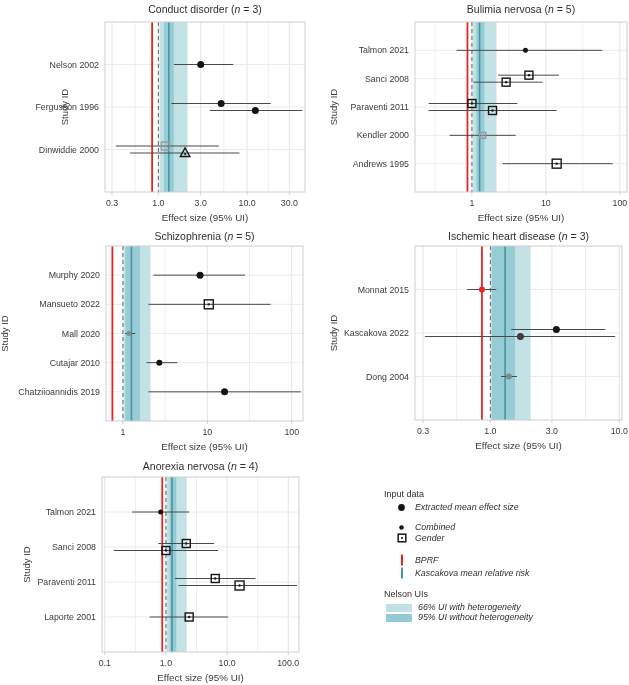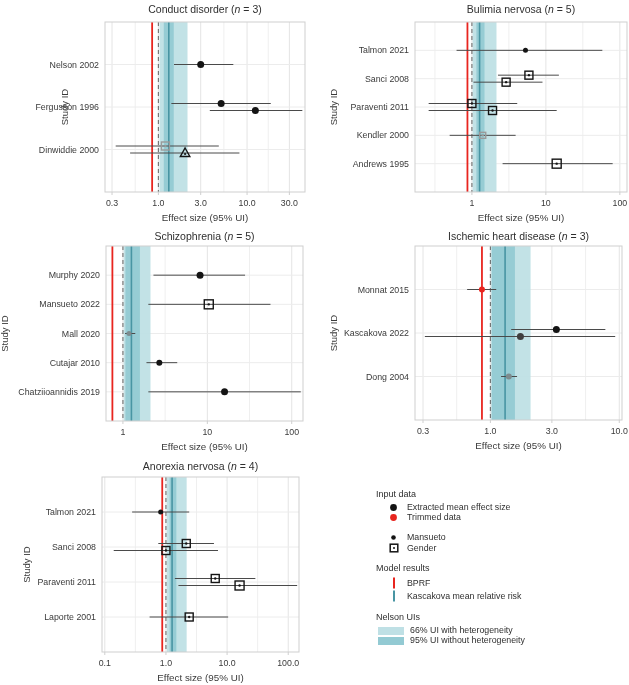--- a/index.html
+++ b/index.html
@@ -6,23 +6,23 @@
   body{
     width:629px;height:685px;background:#ffffff;position:relative;
     font-family:"Liberation Sans", sans-serif;color:#3a3a3a;
   }
   .figure{position:absolute;left:0;top:0;width:629px;height:685px;}
   svg.panel{position:absolute;display:block;}
   .legend{
     position:absolute;left:376px;top:490px;width:250px;
     font-size:8.8px;line-height:9px;color:#2f2f2f;
   }
-  .lg-group{margin-bottom:11px;}
+  .lg-group{margin-bottom:11px;margin-left:8px;}
   .lg-title{font-size:9px;margin-bottom:4px;color:#2f2f2f;}
-  .lg-item{display:flex;align-items:center;margin-bottom:1px;}
+  .lg-item{display:flex;align-items:center;margin-bottom:1px;font-style:italic;}
   .lg-icon{width:15px;min-width:15px;display:flex;justify-content:center;align-items:center;margin-left:10px;}
   .lg-label{margin-left:6px;white-space:nowrap;}
   .lg-item.swatch-row .lg-icon{width:26px;min-width:26px;margin-left:2px;}
 </style>
 </head>
 <body>
 
 <div class="figure">
 
   <svg class="panel" id="panel-0" width="315" height="230" style="left: 0px; top: 0px;">
@@ -356,52 +356,43 @@
     <div class="lg-group">
       <div class="lg-title">Input data</div>
       <div class="lg-item">
         <span class="lg-icon">
           <svg width="9" height="9">
               <circle cx="4.5" cy="4.5" r="3.4" fill="#141414"></circle>
             </svg>
         </span>
         <span class="lg-label">Extracted mean effect size</span>
       </div>
-      <div class="lg-item">
-        <span class="lg-icon">
-          <svg width="9" height="9">
-              <circle cx="4.5" cy="4.5" r="3.4" fill="#e8251f"></circle>
-            </svg>
-        </span>
-        <span class="lg-label">Trimmed data</span>
-      </div>
     </div>
 
     <div class="lg-group">
       <div class="lg-item">
         <span class="lg-icon">
           <svg width="9" height="9">
               <circle cx="4.5" cy="4.5" r="2.3" fill="#141414"></circle>
             </svg>
         </span>
-        <span class="lg-label">Mansueto</span>
+        <span class="lg-label">Combined</span>
       </div>
       <div class="lg-item">
         <span class="lg-icon">
           <svg width="10" height="10">
             <rect x="1.2" y="1.2" width="7.6" height="7.6" fill="none" stroke="#141414" stroke-width="1.5"></rect>
             <circle cx="5" cy="5" r="1" fill="#141414"></circle>
           </svg>
         </span>
         <span class="lg-label">Gender</span>
       </div>
     </div>
 
     <div class="lg-group">
-      <div class="lg-title">Model results</div>
       <div class="lg-item">
         <span class="lg-icon">
           <svg width="4" height="12">
               <rect x="1" y="0.5" width="2" height="11" fill="#e8251f"></rect>
             </svg>
         </span>
         <span class="lg-label">BPRF</span>
       </div>
       <div class="lg-item">
         <span class="lg-icon">

